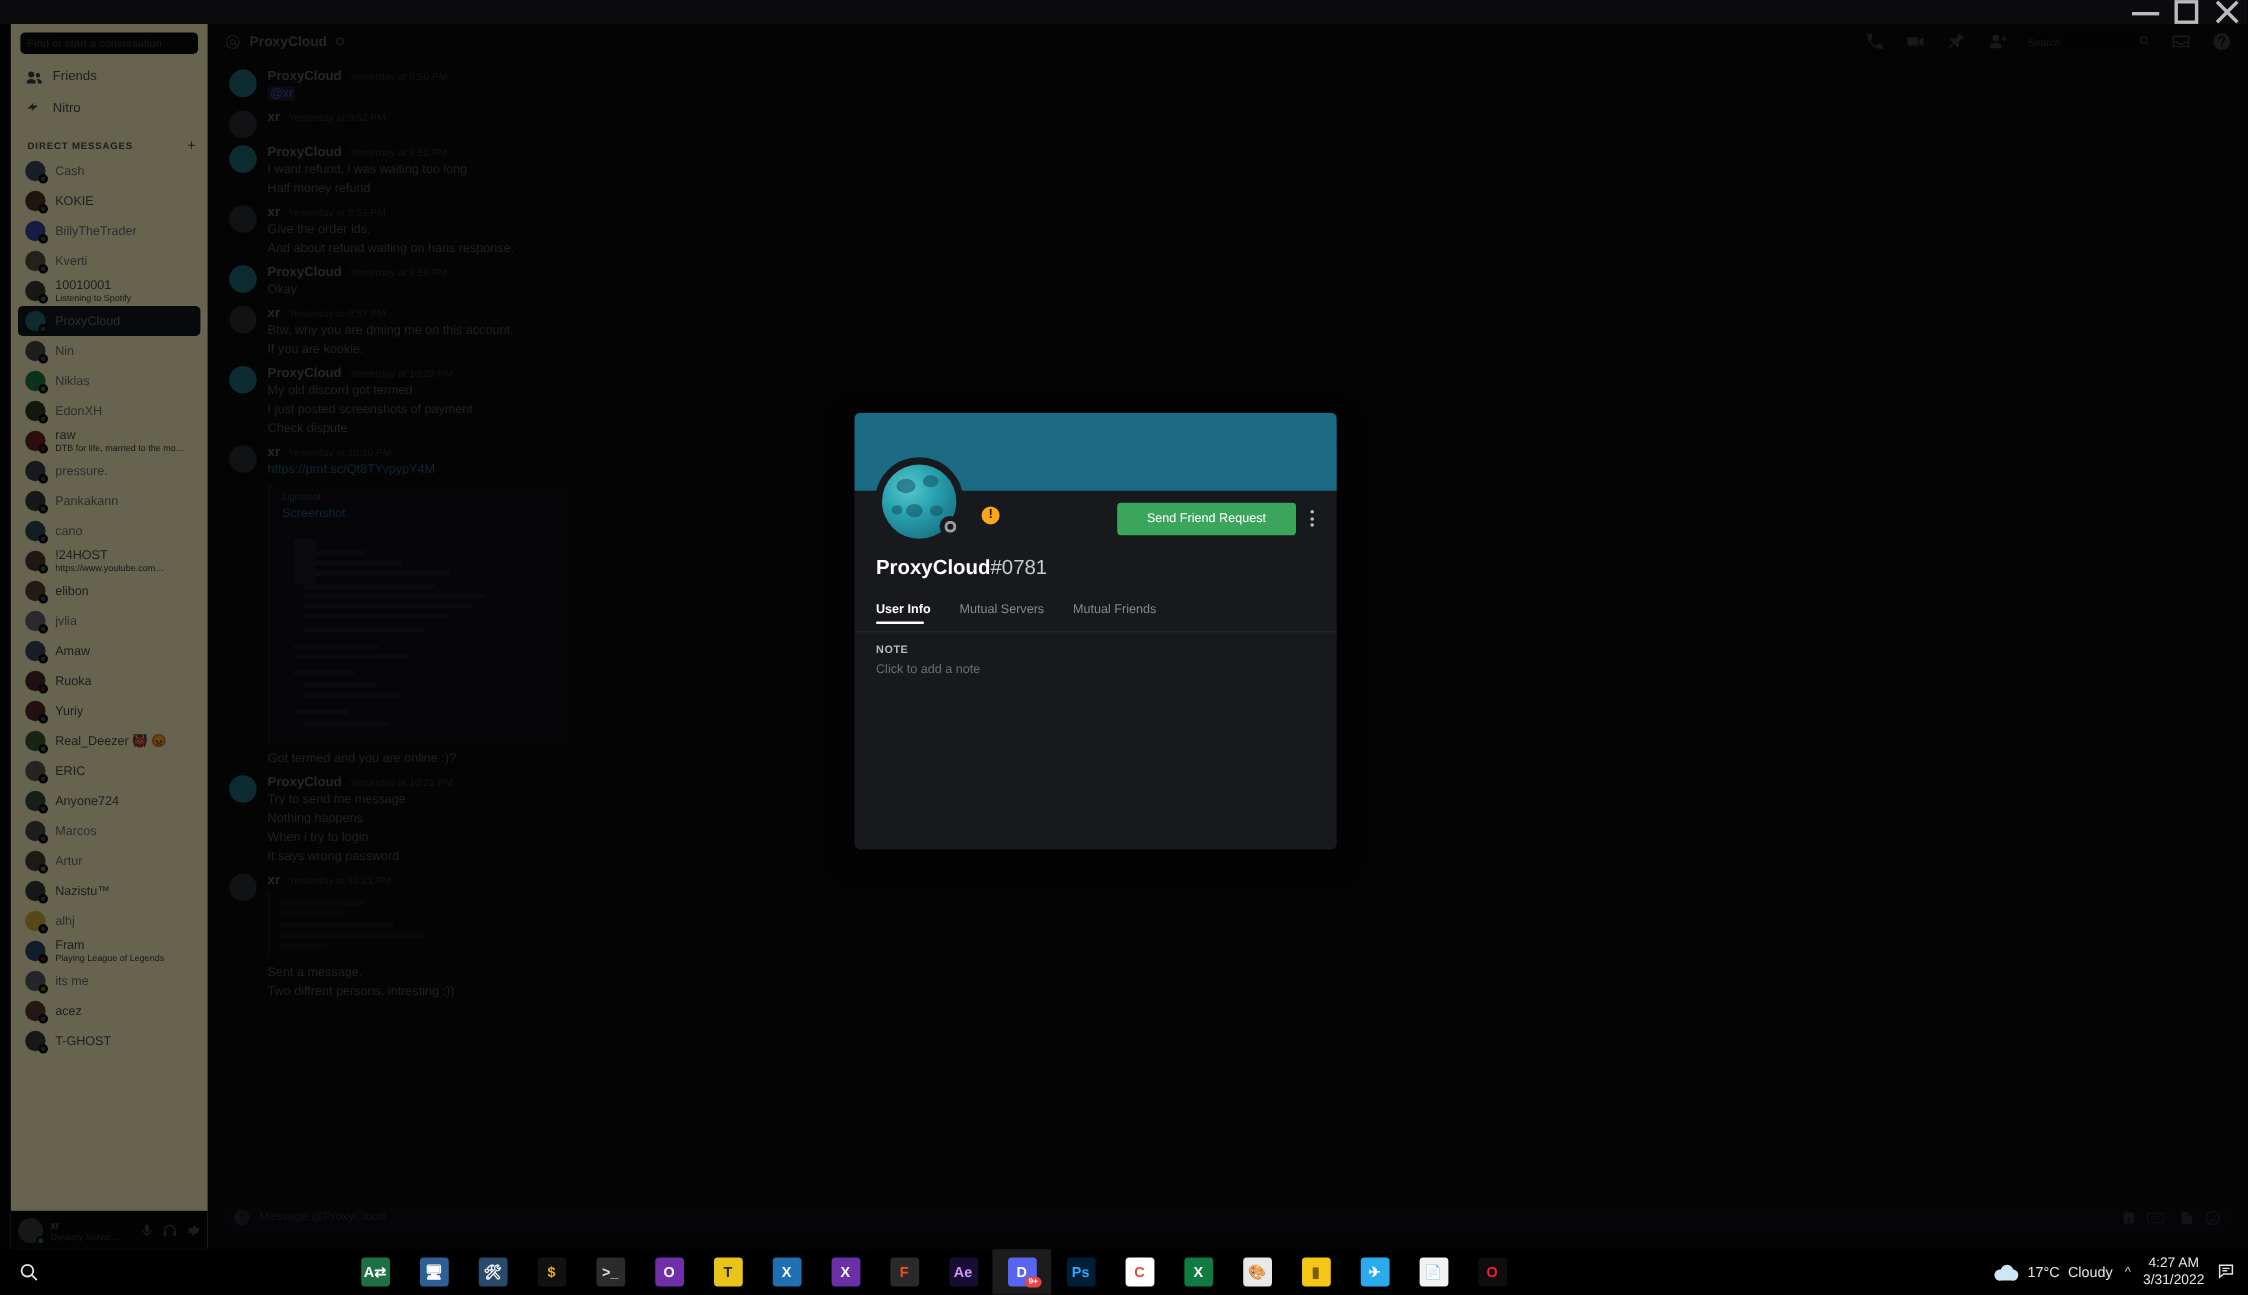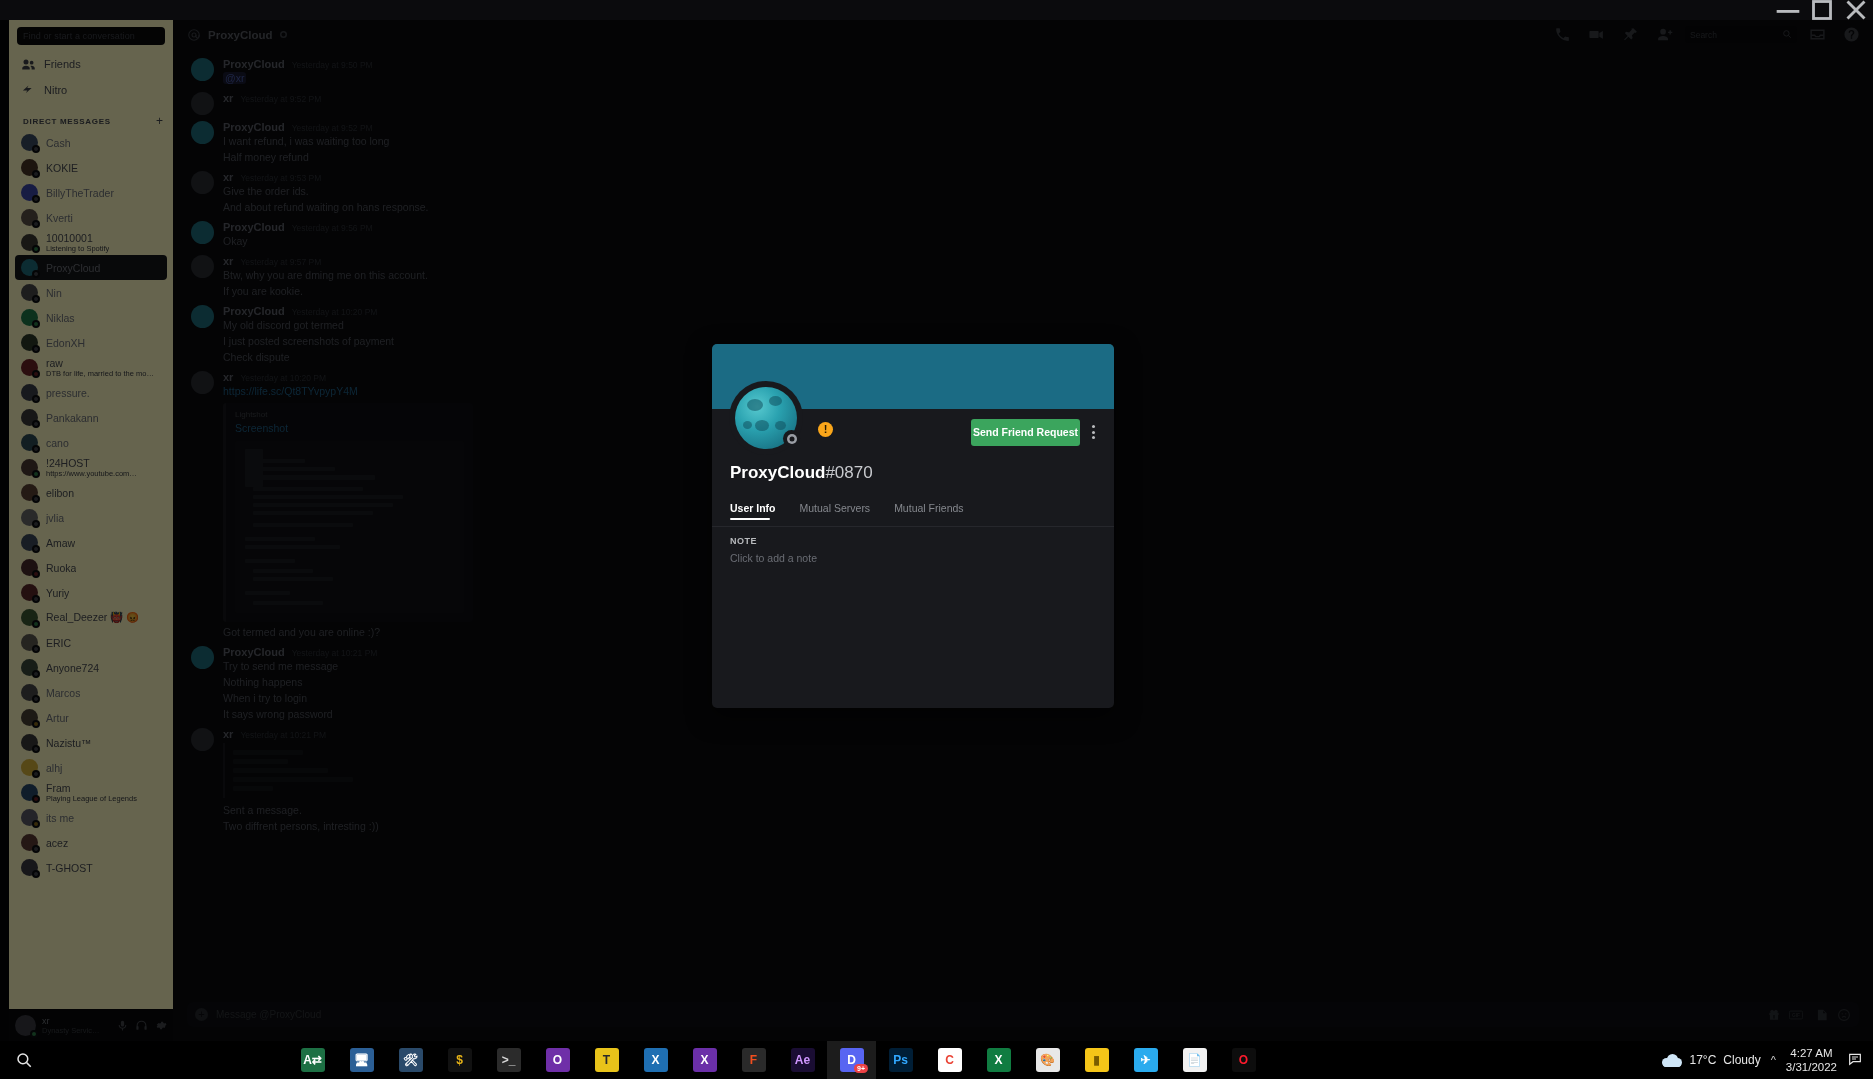--- a/index.html
+++ b/index.html
@@ -122,22 +122,22 @@
     background: #18191d; display: flex; align-items: center; justify-content: center; }
   .pf-av { width: 62px; height: 62px; border-radius: 50%; position: relative;
     background: radial-gradient(circle at 36% 32%, #57c9cf 0%, #2aa2b0 38%, #1d7f90 70%, #13606e 100%); }
   .pf-av .crater { position: absolute; border-radius: 50%; background: rgba(16,80,95,.55); }
   .pf-status { position: absolute; right: -3px; bottom: 2px; width: 17px; height: 17px; border-radius: 50%;
     background: #18191d; display: flex; align-items: center; justify-content: center; }
   .pf-status i { width: 10px; height: 10px; border-radius: 50%; box-shadow: inset 0 0 0 2.5px #9a9ea5; display:block; }
   .warn { position: absolute; left: 106px; top: 78px; width: 15px; height: 15px; border-radius: 50%;
     background: #faa61a; color: #2a1c02; font-size: 11px; font-weight: bold; line-height: 15px; text-align: center; }
   .pf-actions { position: absolute; right: 16px; top: 75px; display: flex; align-items: center; gap: 9px; }
-  .sendreq { background: #3ba55d; color: #fff; font-size: 10.5px; font-weight: bold;
-    border: none; border-radius: 3px; padding: 8px 2px; line-height: 1; }
+  .sendreq { background: #3ba55d; color: #fff; font-size: 10.5px; font-weight: normal;
+    border: none; border-radius: 3px; padding: 8px 25px; line-height: 1; }
   .kebab { display: flex; flex-direction: column; gap: 2.5px; align-items: center; padding: 4px 3px; }
   .kebab i { width: 3px; height: 3px; border-radius: 50%; background: #b9bbbe; display: block; }
   .pf-name { position: absolute; left: 18px; top: 119px; font-size: 17px; font-weight: bold; color: #fff; }
   .pf-name .disc { font-weight: normal; color: #c8cace; }
   .pf-tabs { position: absolute; left: 0; top: 152px; width: 100%; height: 31px;
     border-bottom: 1px solid #26272c; display: flex; align-items: flex-start; padding: 6px 18px 0 18px; gap: 24px; }
   .pf-tab { font-size: 10.5px; color: #85888e; padding-bottom: 6px; position: relative; }
   .pf-tab.sel { color: #fff; font-weight: bold; }
   .pf-tab.sel::after { content: ""; position: absolute; left: 0; right: 6px; bottom: 0; height: 2px; background: #fff; border-radius: 2px; }
   .pf-note-label { position: absolute; left: 18px; top: 192px; font-size: 9px; font-weight: bold; letter-spacing: .5px; color: #b9bbbe; }
@@ -616,21 +616,21 @@
               <div class="line">Check dispute</div>
             </div>
           </div>
           <div class="msg">
             <div class="mav" style="background: rgb(43, 45, 51);"></div>
             <div class="body">
               <div class="hdr">
                 <span class="who">xr</span>
                 <span class="ts">Yesterday at 10:20 PM</span>
               </div>
-              <div class="line link">https://life.sc/Qt8TYvpypY4M</div>
+              <div class="line link">https://prnt.sc/Qt8TYvpypY4M</div>
               <div class="embed">
                 <div class="prov">Lightshot</div>
                 <div class="ttl">Screenshot</div>
                 <div class="shot">
                   <span class="shotline" style="left: 10px; top: 8px; width: 18px; height: 38px;"></span>
                   <span class="shotline" style="left: 10px; top: 18px; width: 60px; height: 4px;"></span>
                   <span class="shotline" style="left: 10px; top: 26px; width: 90px; height: 4px;"></span>
                   <span class="shotline" style="left: 10px; top: 34px; width: 130px; height: 5px;"></span>
                   <span class="shotline" style="left: 18px; top: 46px; width: 110px; height: 4px;"></span>
                   <span class="shotline" style="left: 18px; top: 54px; width: 150px; height: 4px;"></span>
@@ -736,21 +736,21 @@
     <div class="pf-actions">
       <button class="sendreq" id="sendreq" style="background: rgb(59, 165, 93);">Send Friend Request</button>
       <span class="kebab">
           <i></i>
           <i></i>
           <i></i>
         </span>
     </div>
 
     <div class="pf-name">
-      <span>ProxyCloud</span><span class="disc">#0870</span>
+      <span>ProxyCloud</span><span class="disc">#0781</span>
     </div>
 
     <div class="pf-tabs" id="pf-tabs">
         <div class="pf-tab sel">User Info</div>
         <div class="pf-tab">Mutual Servers</div>
         <div class="pf-tab">Mutual Friends</div>
       </div>
 
     <div class="pf-note-label">NOTE</div>
     <div class="pf-note">Click to add a note</div>

